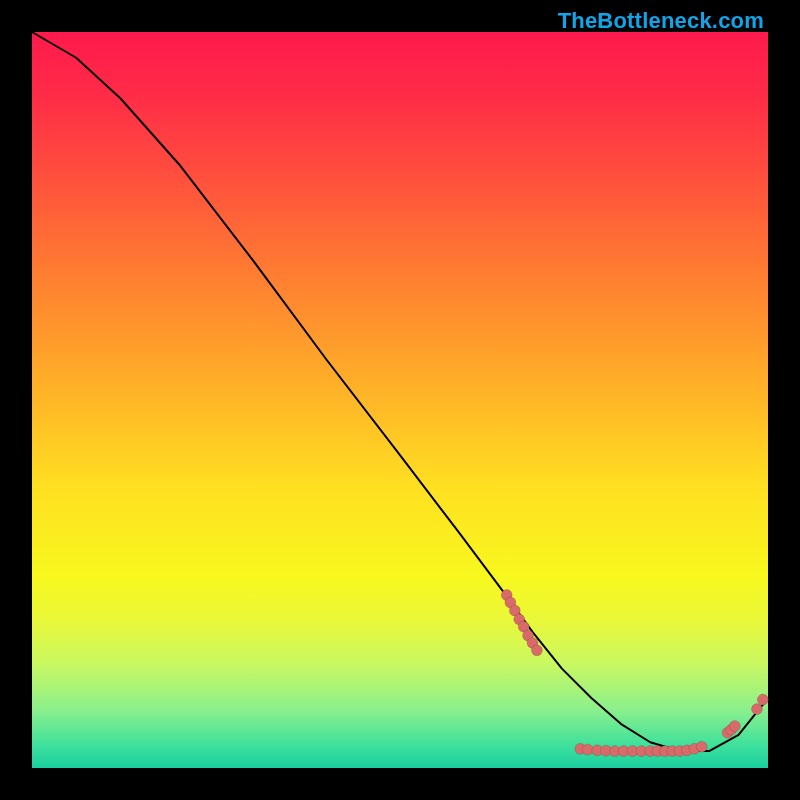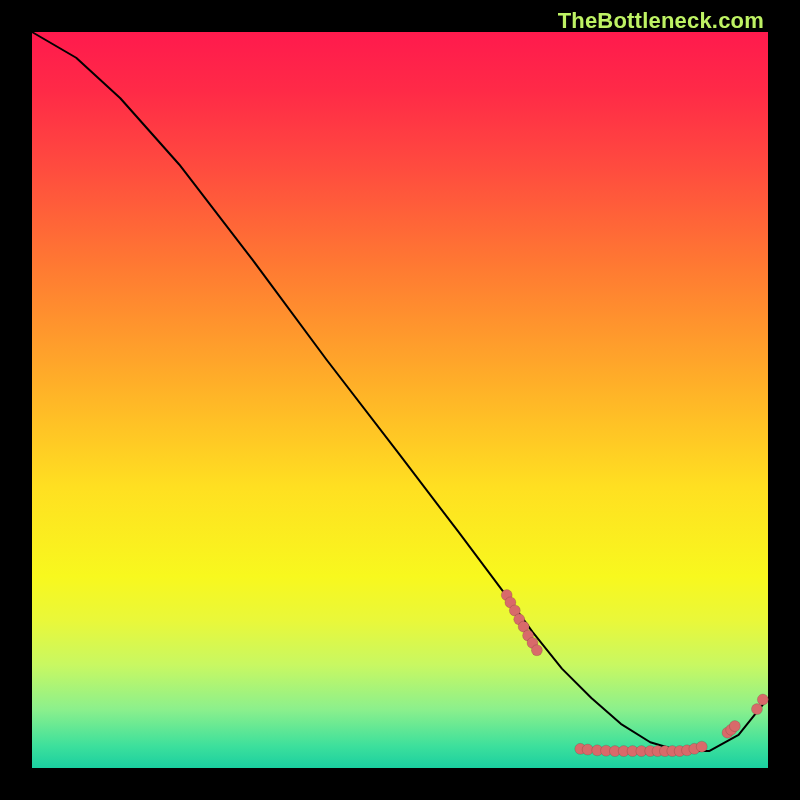--- a/index.html
+++ b/index.html
@@ -31,21 +31,21 @@
       #1acfa0 100%
     );
   }
   .watermark {
     position: absolute;
     top: 8px;
     right: 36px;
     font-family: Arial, Helvetica, sans-serif;
     font-size: 22px;
     font-weight: 600;
-    color: #bef264;
+    color: #0ea5e9;
     letter-spacing: 0.2px;
     user-select: none;
   }
   svg.curve {
     position: absolute;
     left: 0; top: 0;
     width: 100%;
     height: 100%;
     overflow: visible;
   }

